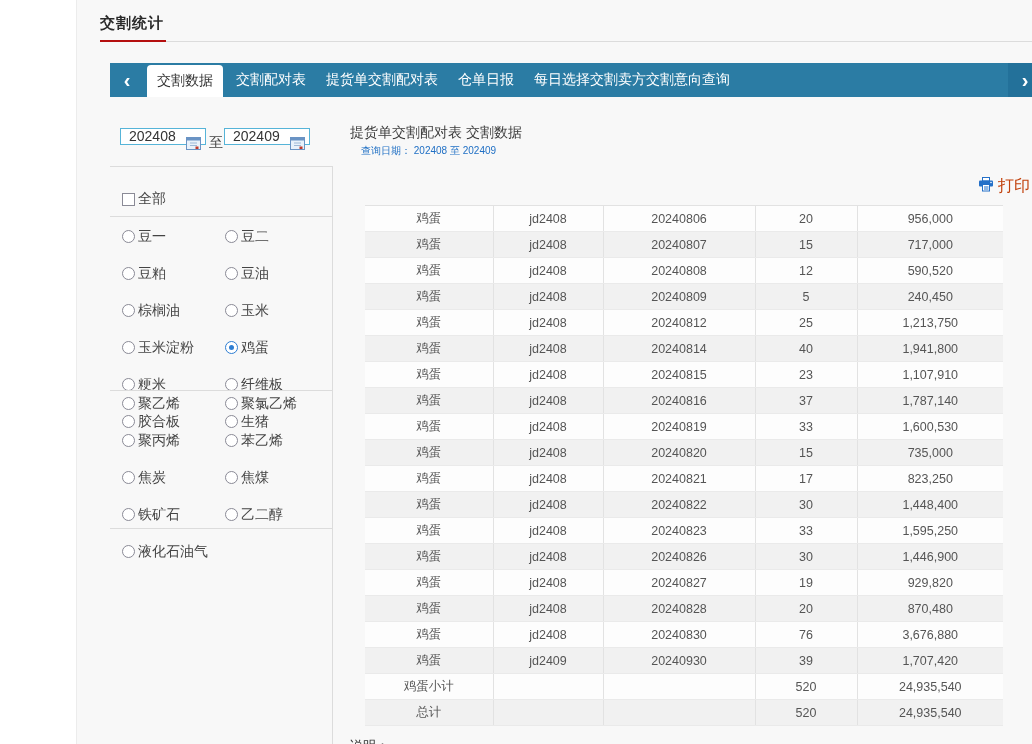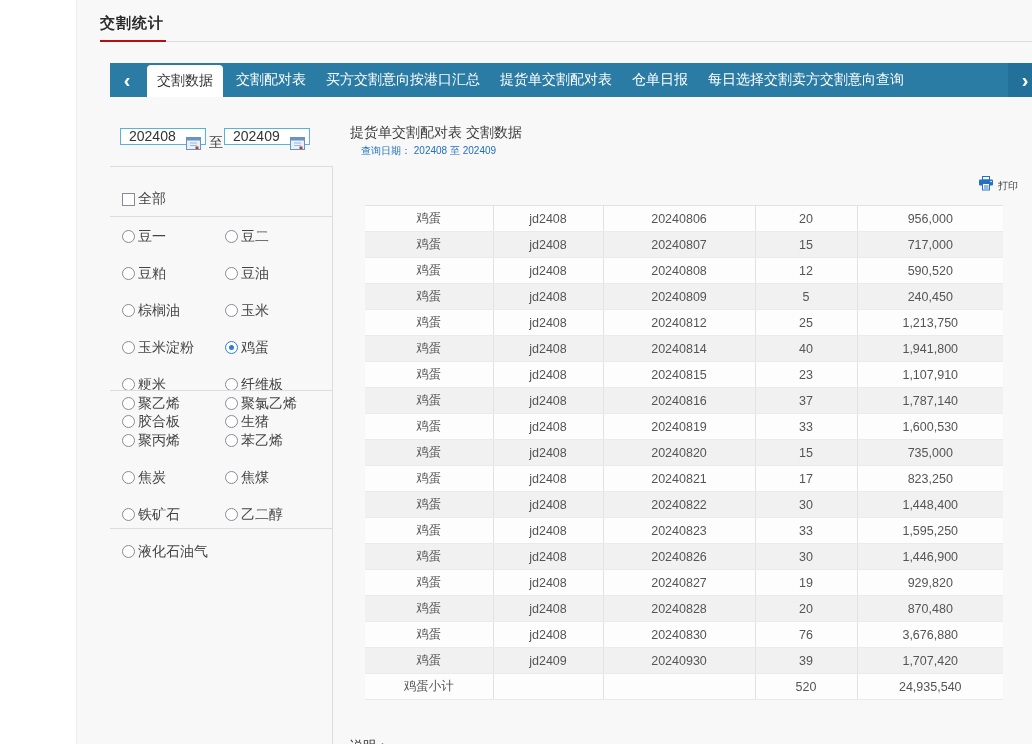--- a/index.html
+++ b/index.html
@@ -44,21 +44,21 @@
   #group2 { top:395px; }
   .radio-item { display:flex; align-items:center; gap:3px; cursor:pointer; height:17px; }
   .radio-circle { width:13px; height:13px; border:1px solid #8a8a96; border-radius:50%; background:#fff; flex:0 0 auto; position:relative; }
   .radio-item.selected .radio-circle { border-color:#2d7dd2; }
   .radio-item.selected .radio-circle::after { content:""; position:absolute; left:3px; top:3px; width:5px; height:5px; border-radius:50%; background:#2d7dd2; }
 
   
   .exchange-title { position:absolute; left:273px; top:124px; font-size:14px; color:#3c3c3c; }
   .query-line { position:absolute; left:284px; top:144px; font-size:10px; color:#1f6fc4; }
   .print-btn { position:absolute; left:901px; top:176px; display:flex; align-items:center; gap:4px; cursor:pointer; }
-  .print-label { font-size:10px; color:#404040; }
+  .print-label { font-size:16px; color:#c2410c; }
 
   table.data { position:absolute; left:288px; top:205px; width:638px; border-collapse:collapse; table-layout:fixed; border-top:1px solid #e2e2e2; }
   table.data td { height:26px; font-size:12.5px; color:#555; text-align:center; border-right:1px solid #e2e2e2; border-bottom:1px solid #eaeaea; overflow:hidden; white-space:nowrap; }
   table.data td:first-child { border-left:none; }
   table.data td:last-child { border-right:none; }
   table.data tr.even { background:#f1f1f1; }
   table.data tr.odd { background:#fdfdfd; }
 
   .scroll-thumb { position:absolute; left:957px; top:265px; width:4px; height:445px; background:#8f8f8f; border-radius:2px; cursor:pointer; }
   .bottom-note { position:absolute; left:273px; top:737px; font-size:13px; color:#333; }
@@ -70,21 +70,20 @@
 
   <div class="page-title">交割统计</div>
   <div class="title-rule"></div>
   <div class="title-rule-red"></div>
 
   <div class="navbar">
     <div class="nav-arrow">‹</div>
     <div class="nav-tabs">
         <div class="tab active">交割数据</div>
         <div class="tab">交割配对表</div>
-        <div class="tab">买方交割意向按港口汇总</div>
         <div class="tab">提货单交割配对表</div>
         <div class="tab">仓单日报</div>
         <div class="tab">每日选择交割卖方交割意向查询</div>
       </div>
     <div class="nav-arrow right">›</div>
   </div>
 
   <div class="date-wrap" style="left:43px;">
     <input type="text" value="202408" style="">
     <span class="cal">
@@ -366,18 +365,25 @@
           <td>39</td>
           <td>1,707,420</td>
         </tr>
         <tr class="odd">
           <td>鸡蛋小计</td>
           <td></td>
           <td></td>
           <td>520</td>
           <td>24,935,540</td>
         </tr>
+        <tr class="even">
+          <td>总计</td>
+          <td></td>
+          <td></td>
+          <td>520</td>
+          <td>24,935,540</td>
+        </tr>
       </tbody>
   </table>
 
   <div class="scroll-thumb"></div>
   <div class="bottom-note">说明：</div>
 </div>
 
 </body></html>

